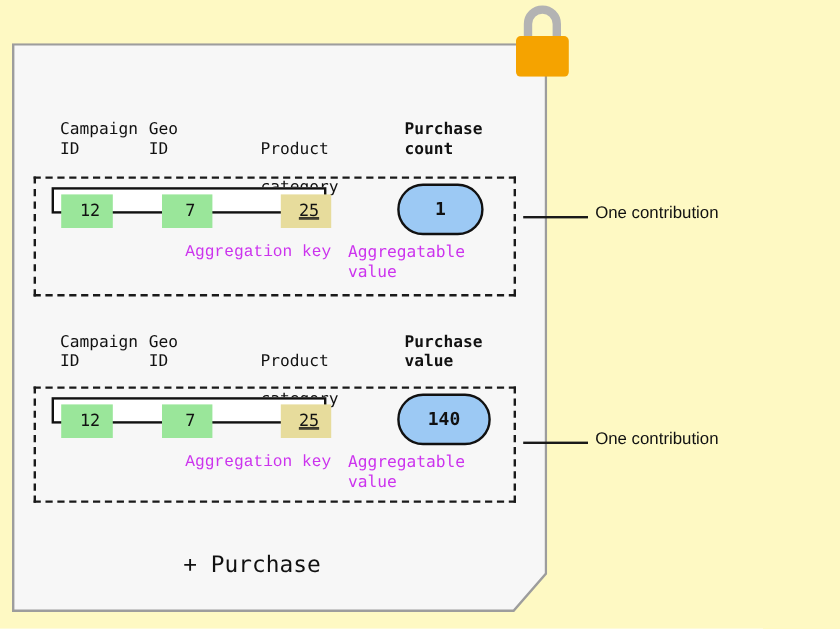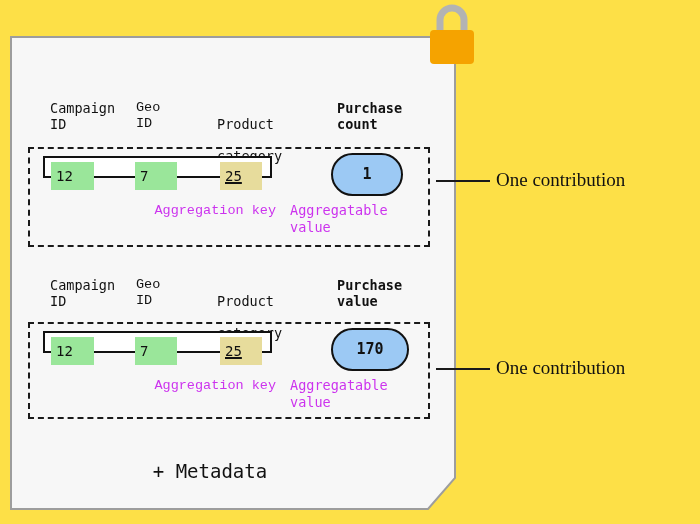--- a/index.html
+++ b/index.html
@@ -4,21 +4,21 @@
 <style>
   html, body {
     margin: 0;
     padding: 0;
     background: #ffffff;
   }
   #canvas {
     position: relative;
     width: 700px;
     height: 524px;
-    background: #fde047;
+    background: #fef9c3;
     overflow: hidden;
     font-family: "DejaVu Sans Mono", "Liberation Mono", monospace;
   }
 
   
   .doc-panel {
     position: absolute;
     left: 10px;
     top: 36px;
     width: 446px;
@@ -66,53 +66,54 @@
     color: #111111;
   }
   .headers.first { top: 100px; }
   .headers.second { top: 277px; }
   .hdr {
     position: absolute;
     top: 0;
     white-space: pre-line;
   }
   .hdr-campaign { left: 0px; }
-  .hdr-geo { left: 86px; font-family: Liberation Mono, monospace; }
+  .hdr-geo { left: 74px; }
   .hdr-product { left: 167px; }
   .hdr-purchase { left: 287px; font-weight: bold; }
   .hdr-underline .u1,
   .hdr-underline .u2 {
     display: block;
     text-underline-offset: 2px;
   }
 
   
   .key-box {
     position: absolute;
     left: 15px;
     top: 9px;
     width: 229px;
     height: 22px;
     border: 2.5px solid #111111;
     background: #ffffff;
     box-sizing: border-box;
+    text-align: center;
   }
   .key-cell {
     position: absolute;
     top: 4px;
     height: 28px;
     line-height: 28px;
     font-size: 14px;
     color: #111111;
     padding-left: 5px;
     box-sizing: border-box;
   }
   .cell-campaign { left: 6px; width: 43px; background: #9ae69a; }
   .cell-geo { left: 90px; width: 42px; background: #9ae69a; }
-  .cell-product { left: 175px; width: 42px; background: #e7dc9c; text-decoration: underline; }
+  .cell-product { left: 189px; width: 42px; background: #e7dc9c; text-decoration: underline; }
   .cell-product .val {
     text-decoration: underline;
     text-underline-offset: 2px;
   }
 
   
   .value-oval {
     position: absolute;
     top: 6px;
     height: 43px;
@@ -154,22 +155,22 @@
   .leader {
     position: absolute;
     height: 2px;
     background: #1a1a1a;
   }
   .leader.first { left: 436px; top: 180px; width: 54px; }
   .leader.second { left: 436px; top: 368px; width: 54px; }
 
   .annotation {
     position: absolute;
-    font-family: Liberation Serif, serif;
-    font-size: 19px;
+    font-family: Liberation Sans, sans-serif;
+    font-size: 14px;
     color: #111111;
     white-space: nowrap;
   }
   .annotation.first { left: 496px; top: 169px; }
   .annotation.second { left: 496px; top: 357px; }
 
   
   .metadata {
     position: absolute;
     left: 10px;
@@ -249,25 +250,25 @@
     <div class="dashed-box"></div>
 
     <div class="key-box">
       <div class="key-cell cell-campaign">12</div>
       <div class="key-cell cell-geo">7</div>
       <div class="key-cell cell-product">
         <span class="val">25</span>
       </div>
     </div>
 
-    <div class="value-oval second">170</div>
+    <div class="value-oval second">140</div>
 
     <div class="caption caption-key">Aggregation key</div>
     <div class="caption caption-value">Aggregatable
 value</div>
   </div>
 
   <div class="leader second"></div>
   <div class="annotation second">One contribution</div>
 
-  <div class="metadata">+ Metadata</div>
+  <div class="metadata">+ Purchase</div>
 
 </div>
 
 </body></html>

